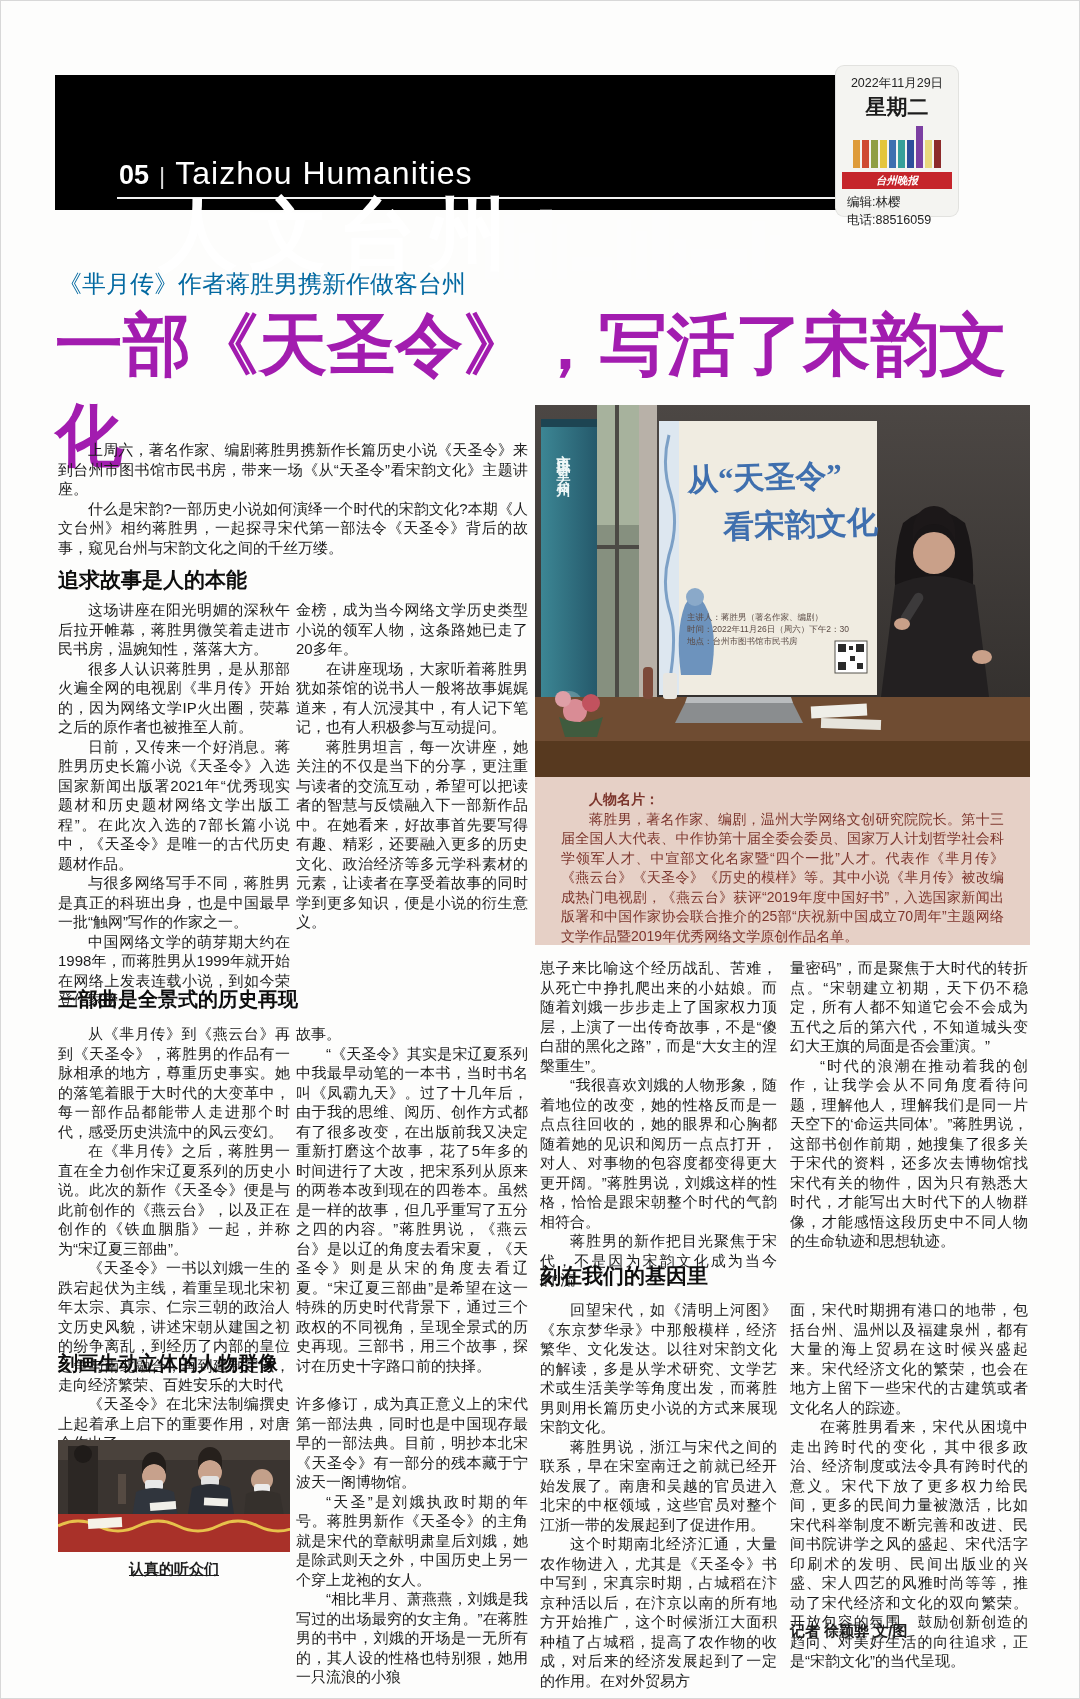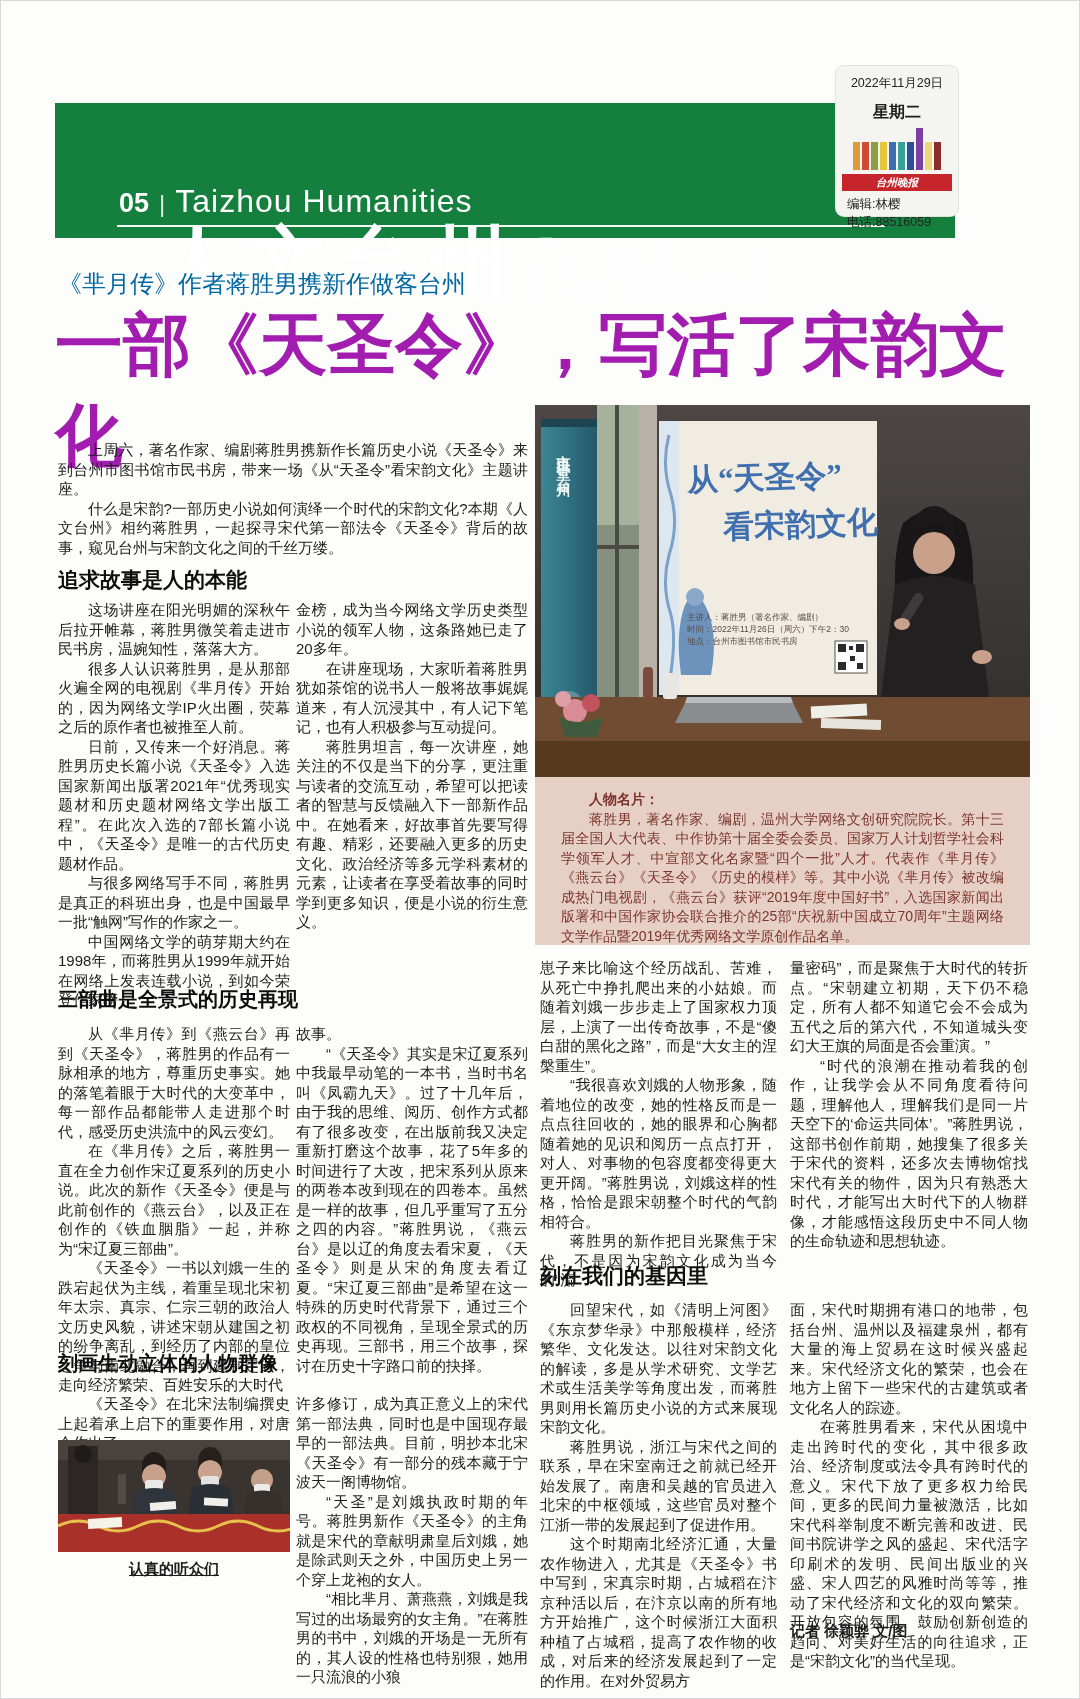--- a/index.html
+++ b/index.html
@@ -6,34 +6,34 @@
   body{
     width:1080px;height:1699px;position:relative;overflow:hidden;
     background:#fdfdfc;color:#1c1c1c;
     font-family:"Liberation Sans",sans-serif;
     box-shadow:inset 0 0 0 1px #d8d8d8;
   }
   .abs{position:absolute;}
   p{margin:0;text-align:justify;}
 
   
-  .banner{left:55px;top:75px;width:900px;height:135px;background:#15803d;margin-top:28px;}
+  .banner{left:55px;top:75px;width:900px;height:135px;background:#000000;}
   .mh-row{left:64px;top:80px;color:#fff;display:flex;align-items:baseline;gap:10px;}
   .mh-page{font-size:27px;font-weight:bold;}
   .mh-div{font-size:24px;opacity:.85;}
   .mh-en{font-size:32px;letter-spacing:1px;}
   .mh-rule{left:62px;top:122px;width:768px;height:2px;background:rgba(255,255,255,.95);}
   .mh-cn{left:104px;top:116px;color:#fff;font-size:78px;font-weight:bold;letter-spacing:12px;line-height:86px;}
   .books{left:430px;top:118px;width:390px;height:86px;display:flex;align-items:flex-end;gap:5px;}
   .books span{display:block;background:rgba(255,255,255,.30);}
   
   .datebox{left:836px;top:66px;width:122px;height:150px;background:#f4f4f1;border-radius:8px;
            box-shadow:0 0 0 1px #e2e2df;text-align:center;}
   .d-date{margin-top:9px;font-size:12.5px;color:#222;}
-  .d-week{font-size:16px;font-weight:bold;margin-top:10px;}
+  .d-week{font-size:21px;font-weight:bold;margin-top:1px;}
   .d-bars{display:flex;align-items:flex-end;justify-content:center;gap:2px;height:42px;margin-top:5px;}
   .d-bars span{width:7px;display:block;}
   .d-logo{width:110px;height:17px;margin:4px auto 0;background:#c5252b;color:#fff;
           font-size:10.5px;font-weight:bold;font-style:italic;line-height:17px;}
   .d-meta{text-align:left;padding-left:11px;font-size:12.5px;line-height:18px;margin-top:4px;color:#222;}
 
   
   .kicker{left:58px;top:268px;font-size:24px;color:#0369a1;}
   .headline{left:55px;top:300px;width:990px;font-size:68px;font-weight:bold;
             font-family:Liberation Serif, serif;letter-spacing:0px;color:#a21caf;}

